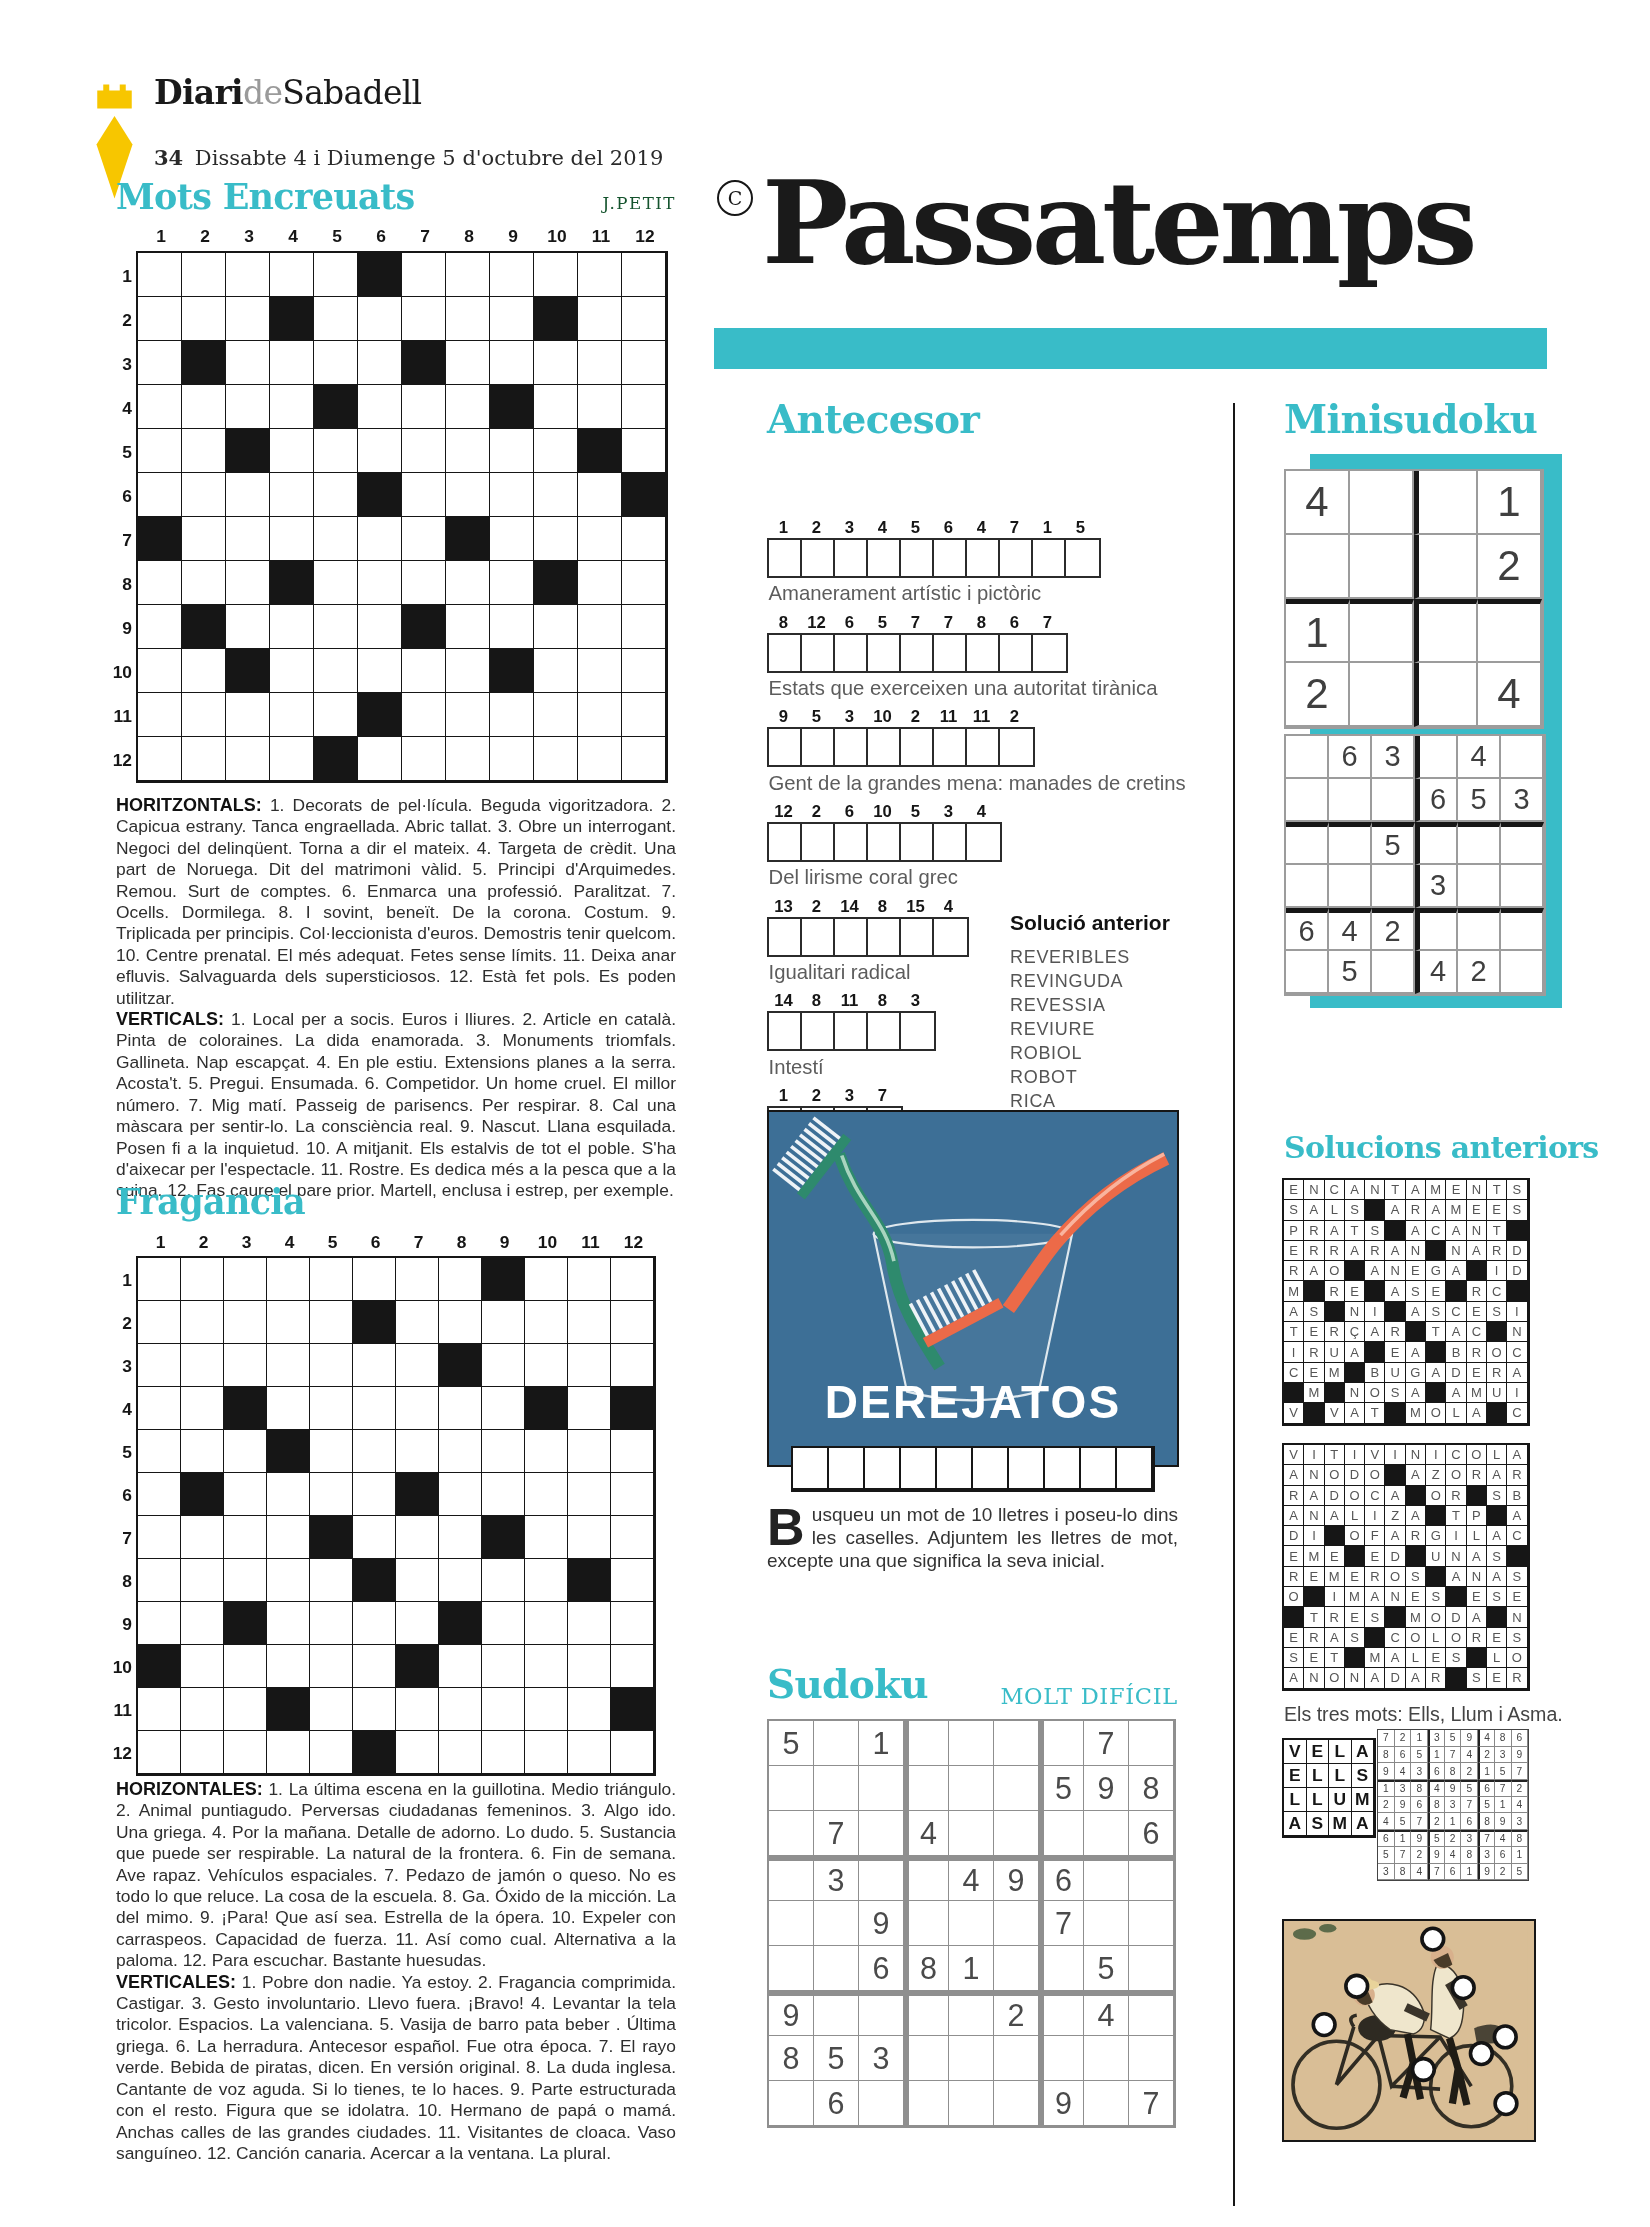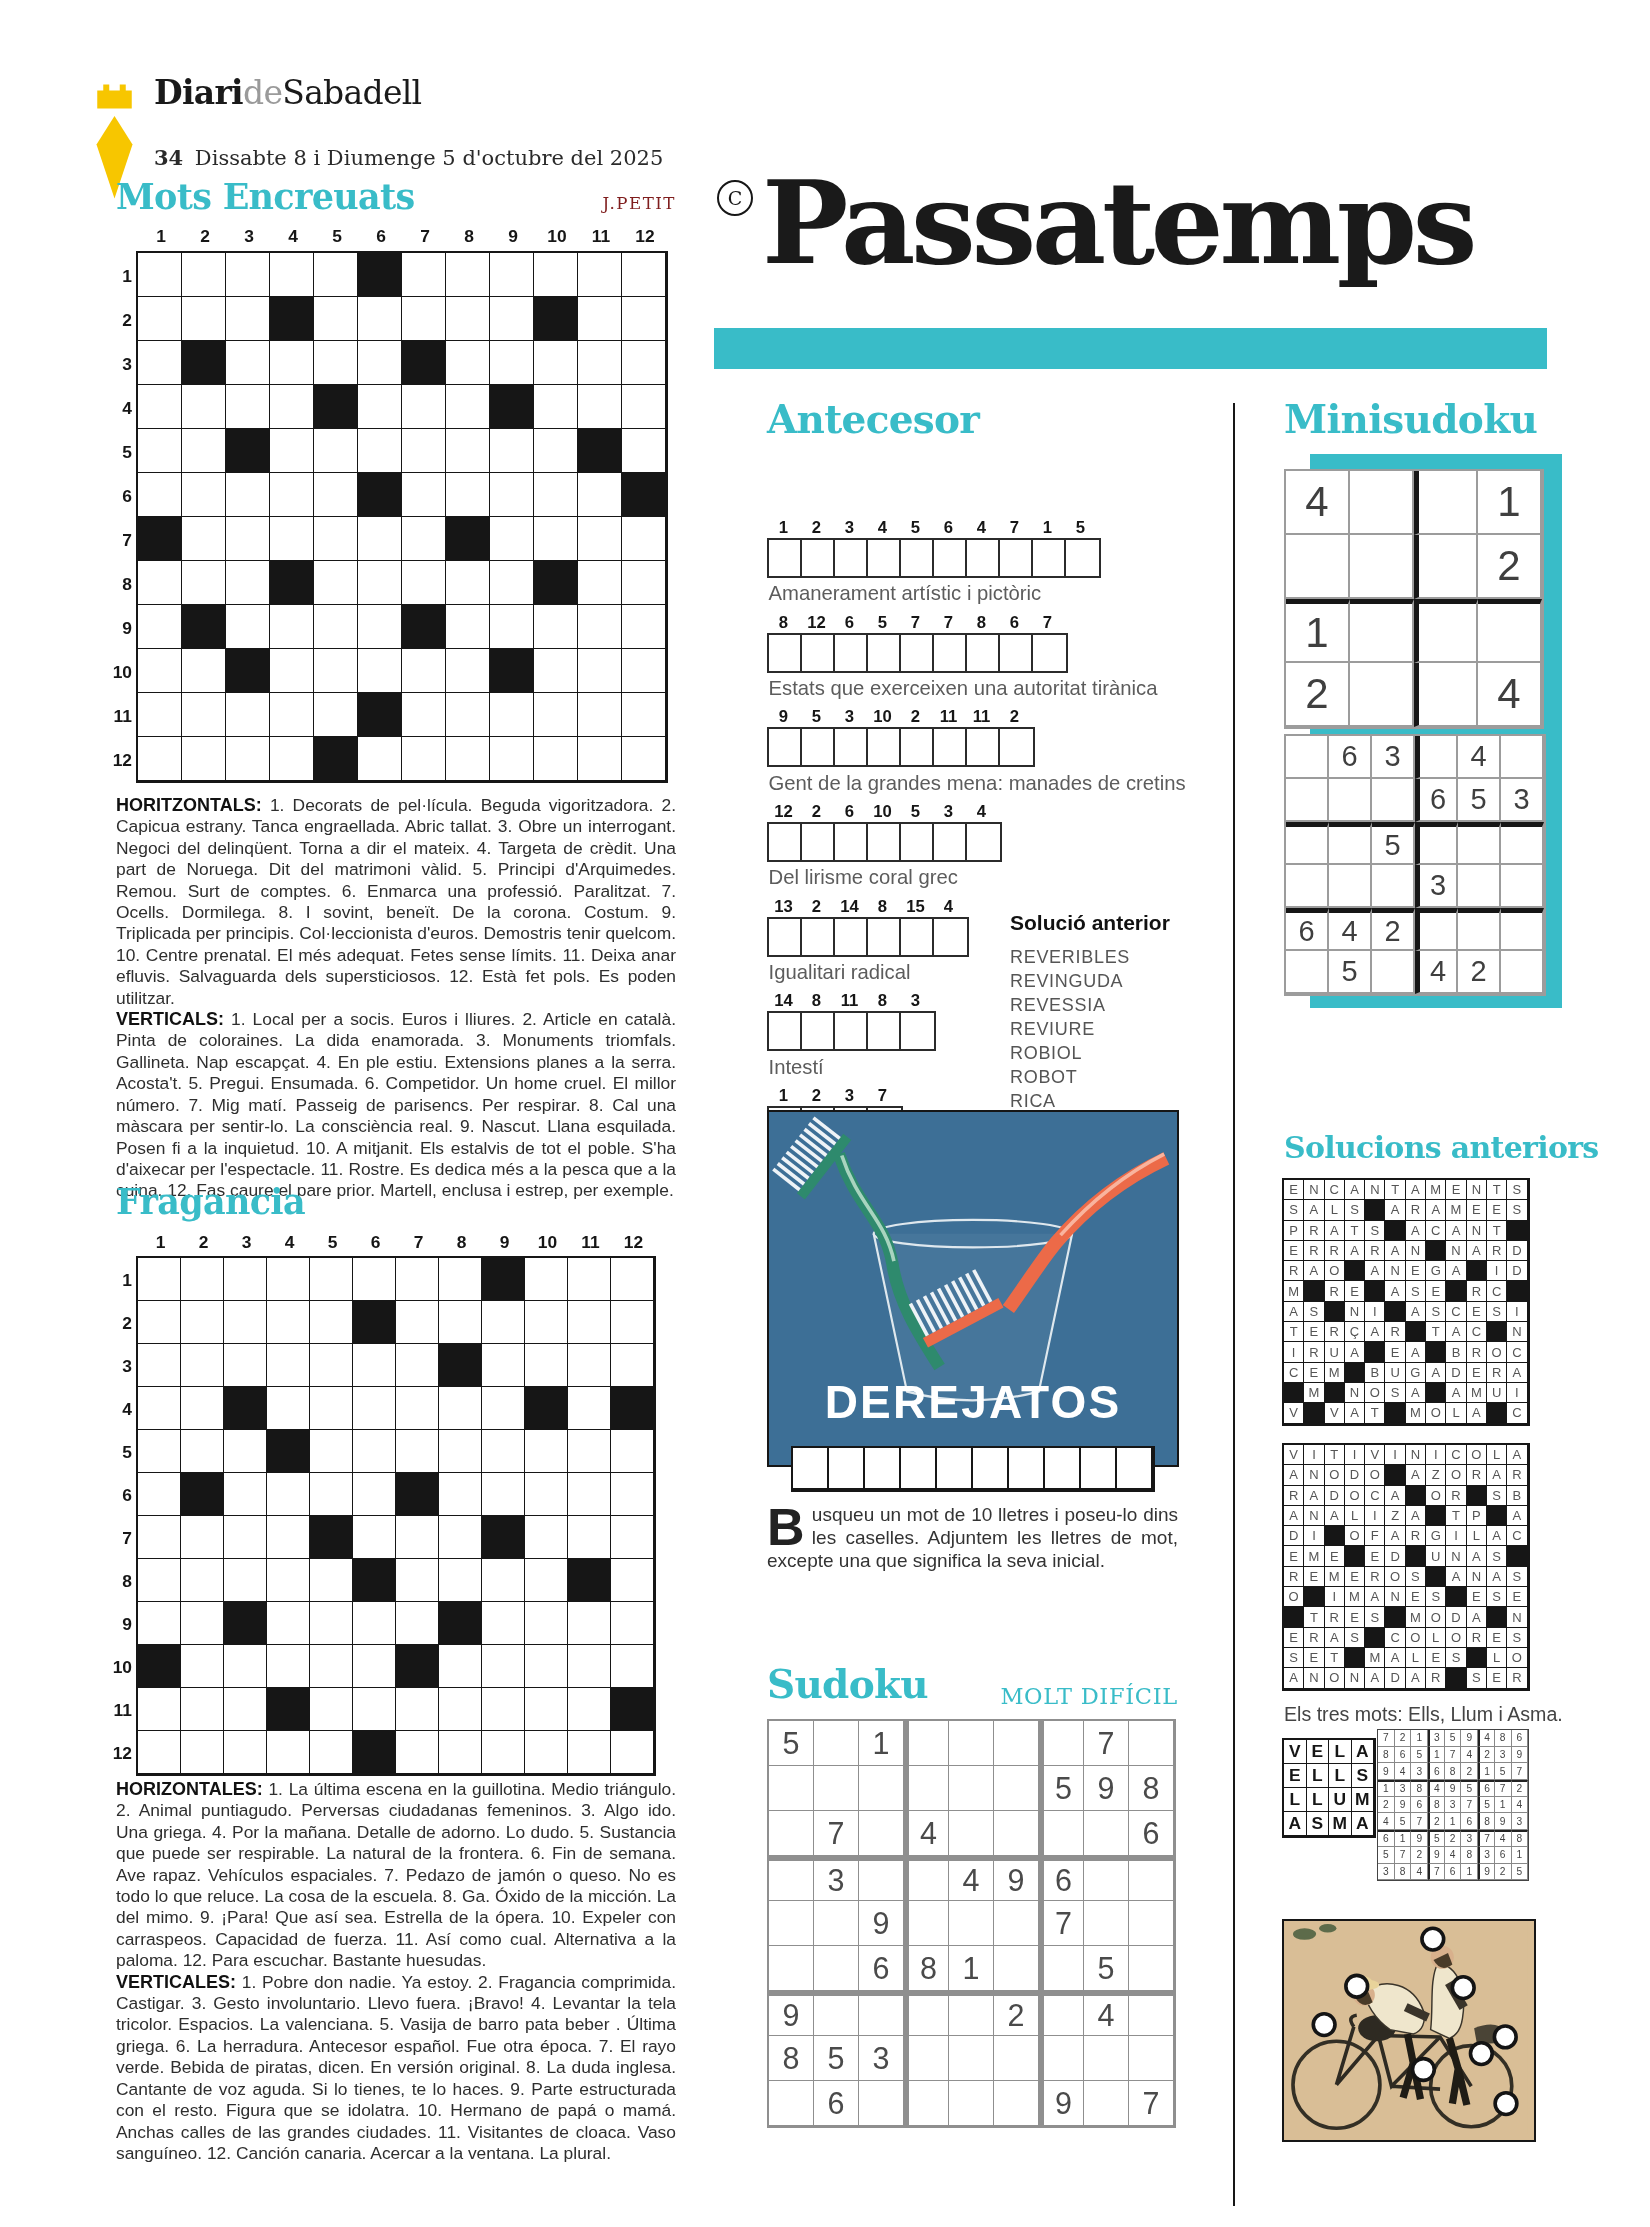--- a/index.html
+++ b/index.html
@@ -99,25 +99,25 @@
 <div class="page">
 
   <div id="logo">
     <svg width="41" height="120" viewBox="0 0 52 160">
       <polygon points="3,38 3,14 11,14 11,6 19,6 19,14 33,14 33,6 41,6 41,14 49,14 49,38" fill="#f7c600"></polygon>
       <polygon points="26,48 50,86 26,158 2,86" fill="#f7c600"></polygon>
     </svg>
   </div>
   <div id="brand"><span class="b">Diari</span><span class="m">de</span><span class="r">Sabadell</span></div>
   <div id="pageinfo">
-    <span class="num">34</span><span>Dissabte 8 i Diumenge 5 d'octubre del 2025</span>
+    <span class="num">34</span><span>Dissabte 4 i Diumenge 5 d'octubre del 2019</span>
   </div>
 
   <div class="teal-title" style="position:absolute;left:116px;top:176px;font-size:35px;">Mots Encreuats</div>
-  <div style="position:absolute;left:116px;top:193px;width:560px;text-align:right;font-family:'DejaVu Serif',serif;font-size:16.7px;color:#7f1d1d;letter-spacing:1.5px;">J.PETIT</div>
+  <div style="position:absolute;left:116px;top:193px;width:560px;text-align:right;font-family:'DejaVu Serif',serif;font-size:16.7px;color:#14532d;letter-spacing:1.5px;">J.PETIT</div>
   <div class="collabels" style="left:139px;top:226px;">
       <span style="width: 44px;">1</span>
       <span style="width: 44px;">2</span>
       <span style="width: 44px;">3</span>
       <span style="width: 44px;">4</span>
       <span style="width: 44px;">5</span>
       <span style="width: 44px;">6</span>
       <span style="width: 44px;">7</span>
       <span style="width: 44px;">8</span>
       <span style="width: 44px;">9</span>

